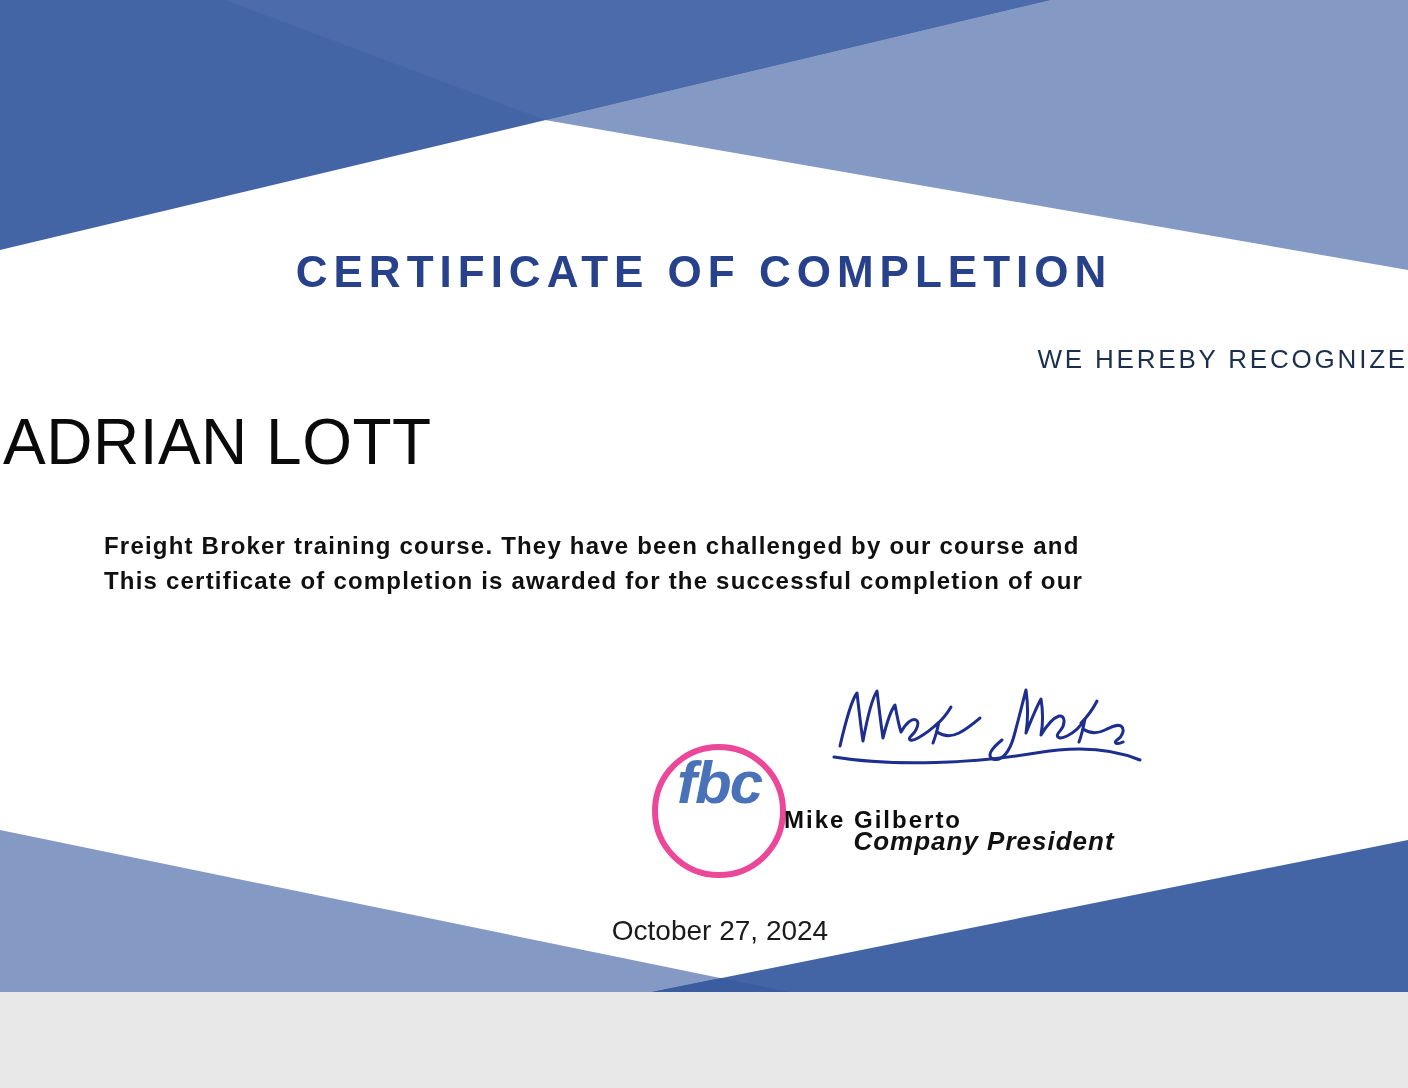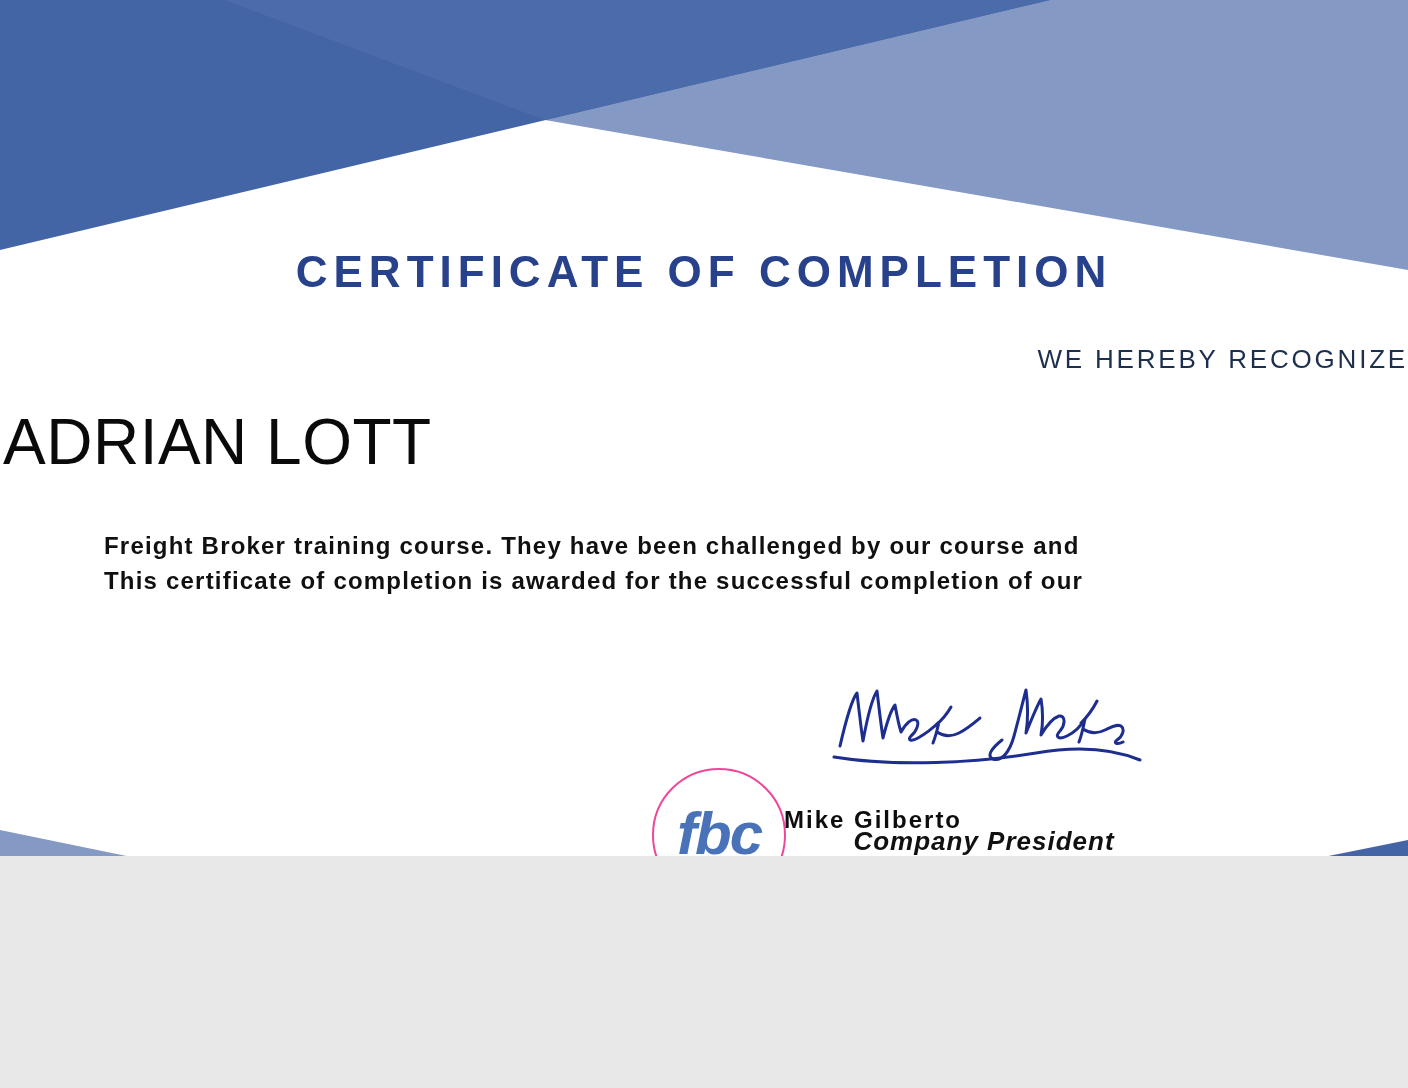--- a/index.html
+++ b/index.html
@@ -1,18 +1,18 @@
 <!DOCTYPE html>
 <html><head>
 <meta charset="utf-8">
 <style>
   html,body{margin:0;padding:0;background:#e8e8e8;}
   .page{
     position:relative;
-    width:1408px;height:856px;
+    width:1408px;height:992px;
     background:#ffffff;
     overflow:hidden;
     font-family:"Liberation Sans", sans-serif;
     margin:0 auto;
   }
   .bg{position:absolute;left:0;top:0;width:1408px;height:1088px;}
   .abs{position:absolute;}
 
   .title{
     left:0;top:247px;width:1408px;
@@ -47,25 +47,25 @@
   }
   .org-block{
     left:93px;top:766px;width:600px;
     text-align:center;
     font-size:26px;font-weight:bold;
     letter-spacing:1.5px;
     line-height:34px;
     color:#0d0d0d;
   }
   .logo-circle{
-    left:652px;top:768px;width:134px;height:134px;
-    border:2px solid #ec4899;border-radius:50%;
+    left:652px;top:744px;width:134px;height:134px;
+    border:6px solid #ec4899;border-radius:50%;
     background:#ffffff;
     box-sizing:border-box;
-    display:flex;align-items:center;justify-content:center;
+    display:flex;align-items:flex-start;justify-content:center;
   }
   .logo-text{
     font-size:60px;font-weight:bold;font-style:italic;
     letter-spacing:-2px;
     color:#4a72b8;
     transform:translateY(-2px);
   }
   .sig-svg{left:826px;top:680px;}
   .signer-name{
     left:784px;top:806px;width:400px;

